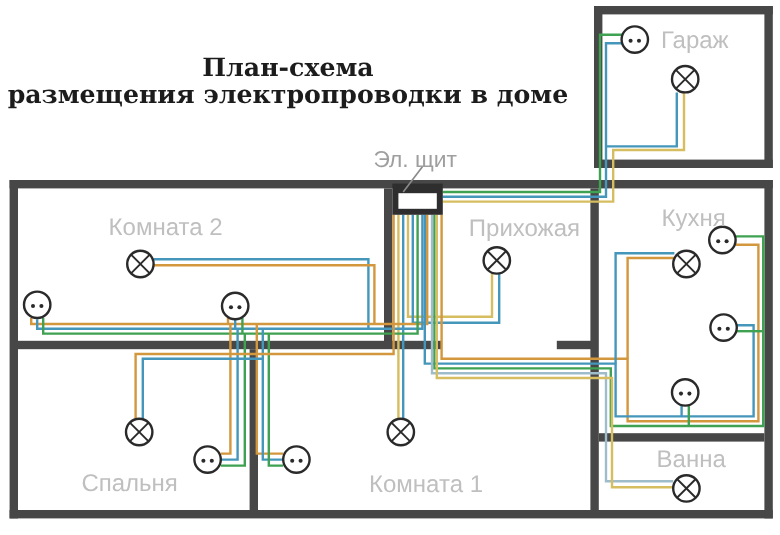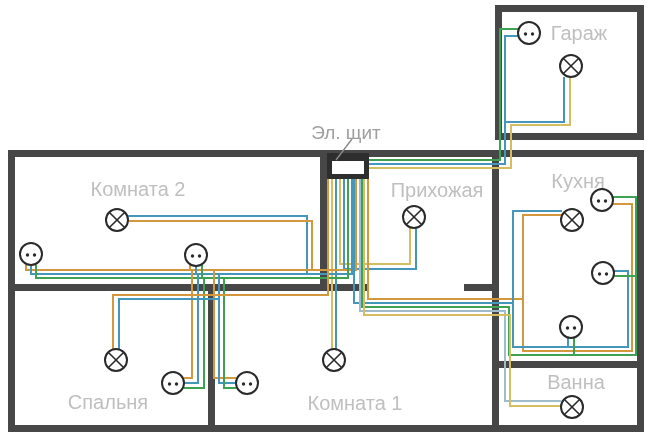--- a/index.html
+++ b/index.html
@@ -20,20 +20,22 @@
     font-family:"Liberation Sans",sans-serif;
     font-size:19px;
     fill:#9f9f9f;
   }
 </style>
 </head>
 <body>
 
 <div class="stage">
   <div class="title">
+    <div>План-схема</div>
+    <div>размещения электропроводки в доме</div>
   </div>
   <svg id="plan" width="650" height="446" viewBox="0 0 650 446">
       <rect x="8" y="150" width="636" height="7" fill="#474747"></rect>
       <rect x="8" y="150" width="7" height="282" fill="#474747"></rect>
       <rect x="8" y="425" width="636" height="7" fill="#474747"></rect>
       <rect x="637" y="150" width="7" height="282" fill="#474747"></rect>
       <rect x="495" y="5" width="149" height="7" fill="#474747"></rect>
       <rect x="495" y="5" width="7" height="135" fill="#474747"></rect>
       <rect x="495" y="133" width="149" height="7" fill="#474747"></rect>
       <rect x="637" y="5" width="7" height="135" fill="#474747"></rect>

